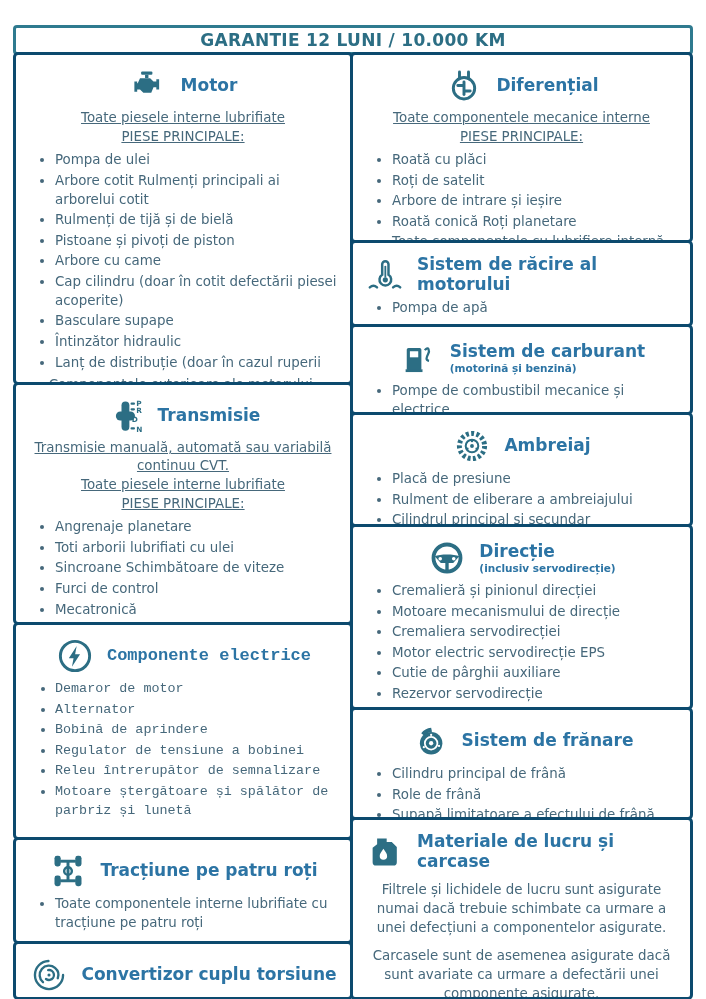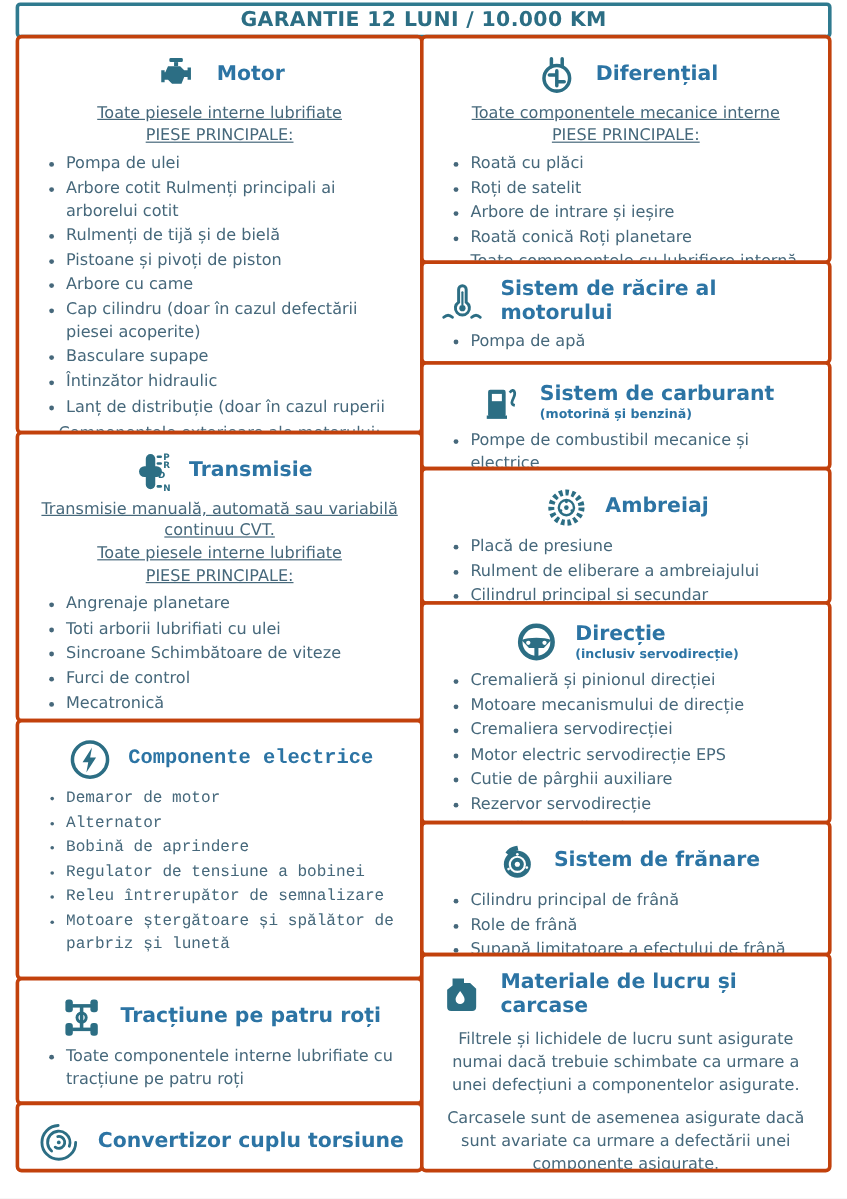--- a/index.html
+++ b/index.html
@@ -1,32 +1,32 @@
 <!DOCTYPE html>
 <html><head>
 <meta charset="utf-8">
 <style>
   html,body{margin:0;padding:0;background:#e9e9e9;}
   .page{
     width:706px;height:999px;background:#ffffff;box-sizing:border-box;
-    padding:2px 13px 14px 13px;
+    padding:25px 13px 14px 13px;
     font-family:"DejaVu Sans","Liberation Sans",sans-serif;
     color:#46687B; overflow:hidden;
   }
   .hdr{
     box-sizing:border-box;height:30px;border:3px solid #2F7A8F;border-radius:4px;
     display:flex;align-items:center;justify-content:center;
     font-weight:bold;font-size:17px;letter-spacing:.3px;color:#2C6E84;
   }
   .cols{display:flex;margin-top:-3px;height:948px;}
   .col{display:flex;flex-direction:column;box-sizing:border-box;}
   .col-left{width:340px;}
   .col-right{flex:1;margin-left:-3px;}
   .box{
-    box-sizing:border-box;border:3px solid #c2410c;border-radius:5px;
+    box-sizing:border-box;border:3px solid #0c4a6e;border-radius:5px;
     padding:8px 12px 6px 12px;flex-shrink:0;overflow:hidden;background:#fff;
   }
   .box + .box{margin-top:-3px;}
   
   [data-name="section-motor"]{height:333px;}
   [data-name="section-transmisie"]{height:243px;}
   [data-name="section-componente-electrice"]{height:218px;font-family:Liberation Mono, monospace;}
   [data-name="section-tractiune"]{height:107px;}
   [data-name="section-convertizor"]{flex:1;}
   [data-name="section-diferential"]{height:191px;}
@@ -71,21 +71,21 @@
             </div>
           </div>
           <p class="intro" data-name="intro-line">Toate piesele interne lubrifiate</p>
           <p class="intro" data-name="intro-line">PIESE PRINCIPALE:</p>
           <ul class="items" data-name="bullet-list">
             <li class="item" data-name="list-item">Pompa de ulei</li>
             <li class="item" data-name="list-item">Arbore cotit Rulmenți principali ai arborelui cotit</li>
             <li class="item" data-name="list-item">Rulmenți de tijă și de bielă</li>
             <li class="item" data-name="list-item">Pistoane și pivoți de piston</li>
             <li class="item" data-name="list-item">Arbore cu came</li>
-            <li class="item" data-name="list-item">Cap cilindru (doar în cazul defectării piesei acoperite)</li>
+            <li class="item" data-name="list-item">Cap cilindru (doar în cotit defectării piesei acoperite)</li>
             <li class="item" data-name="list-item">Basculare supape</li>
             <li class="item" data-name="list-item">Întinzător hidraulic</li>
             <li class="item" data-name="list-item">Lanț de distribuție (doar în cazul ruperii</li>
           </ul>
           <p class="intro" data-name="sub-heading">Componentele exterioare ale motorului:</p>
         </section>
         <section class="box" data-name="section-transmisie">
           <div class="sec-head" data-name="section-header">
             <span class="icon" data-name="gearbox-icon">
               <svg viewBox="0 0 32 32">

